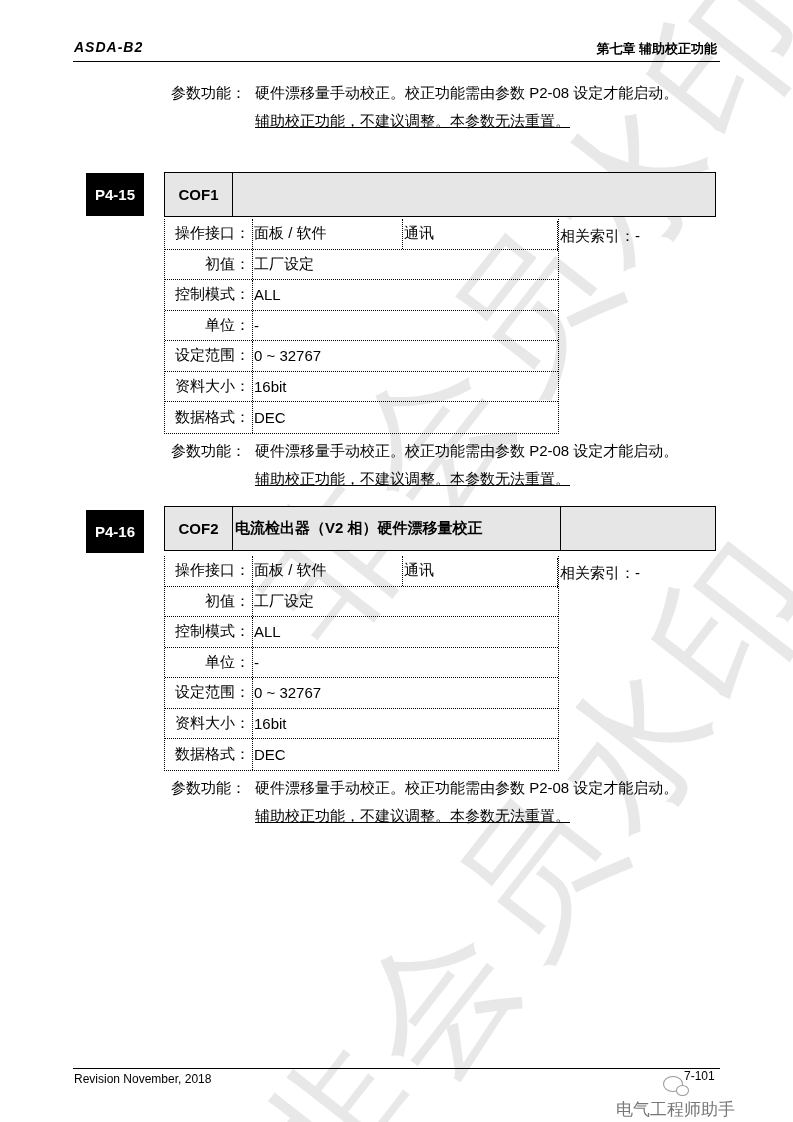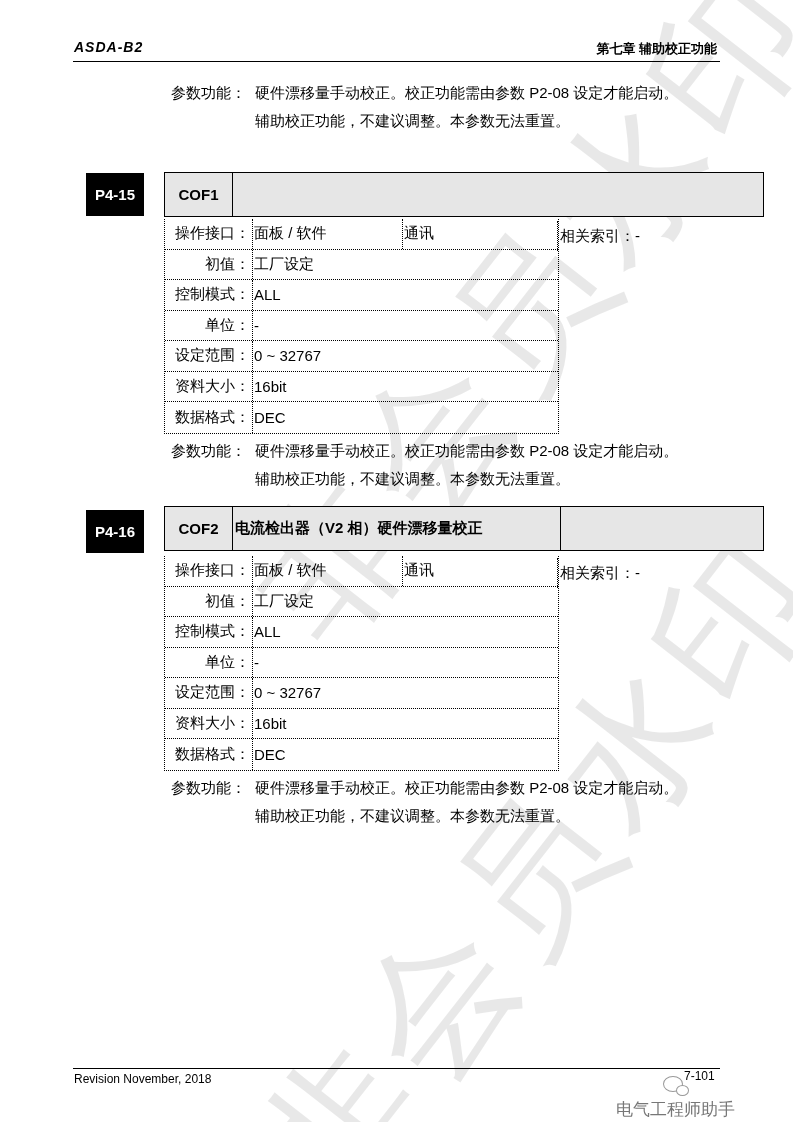--- a/index.html
+++ b/index.html
@@ -17,29 +17,29 @@
       font-size: 13px; font-weight: bold;
     }
     .header-rule {
       position: absolute; left: 73px; width: 647px; top: 61px;
       border-top: 1.5px solid #000;
     }
     .func {
       position: absolute; left: 171px; font-size: 15px; line-height: 28px;
     }
     .func .label { display: inline-block; width: 84px; }
-    .func .line2 { padding-left: 84px; }
+    .func .line2 { padding-left: 84px; text-decoration: underline; }
 
     .param-id {
       position: absolute; left: 86px; width: 58px; height: 43px;
       background: #000; color: #fff; font-weight: bold; font-size: 15px;
       display: flex; align-items: center; justify-content: center;
     }
     .param-head {
-      position: absolute; left: 164px; width: 600px; height: 45px;
+      position: absolute; left: 164px; width: 552px; height: 45px;
       background: #e6e6e6; border: 1px solid #000; box-sizing: border-box;
       display: flex; font-weight: bold; font-size: 15px;
     }
     .param-head .code {
       width: 67px; border-right: 1px solid #000;
       display: flex; align-items: center; justify-content: center;
     }
     .param-head .name {
       width: 325px; border-right: 1px solid #000;
       display: flex; align-items: center; padding-left: 2px;

